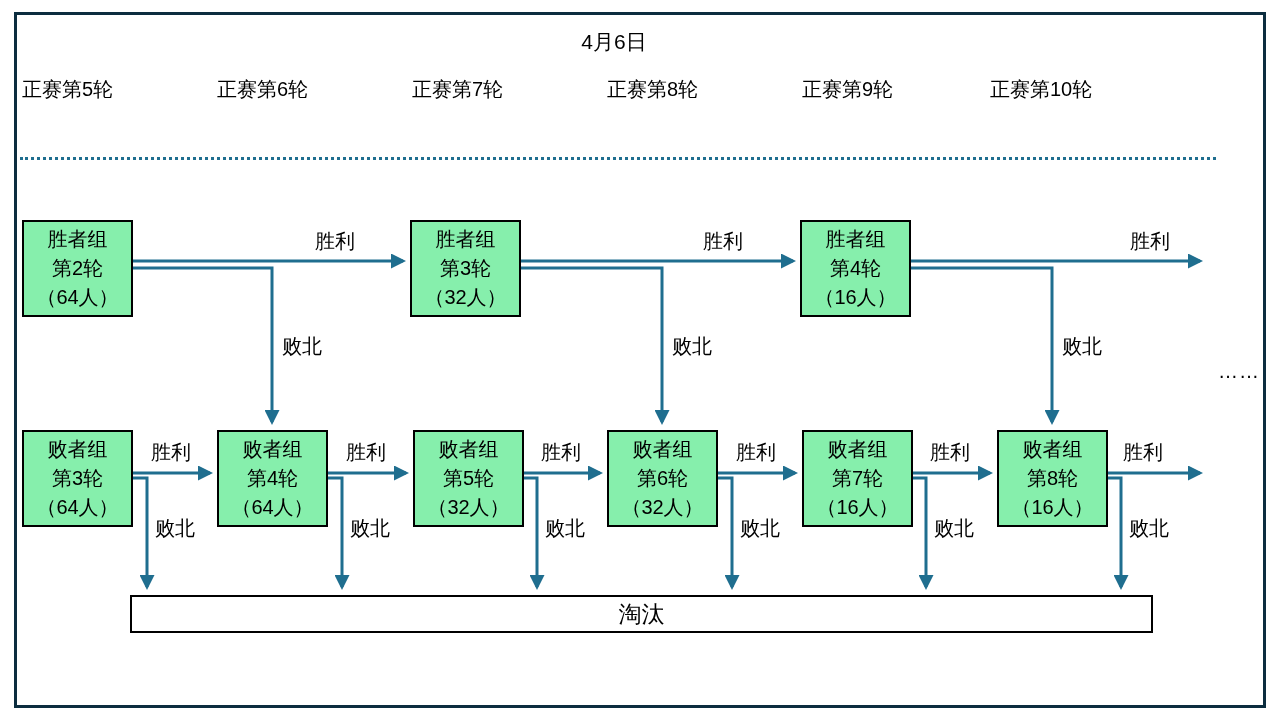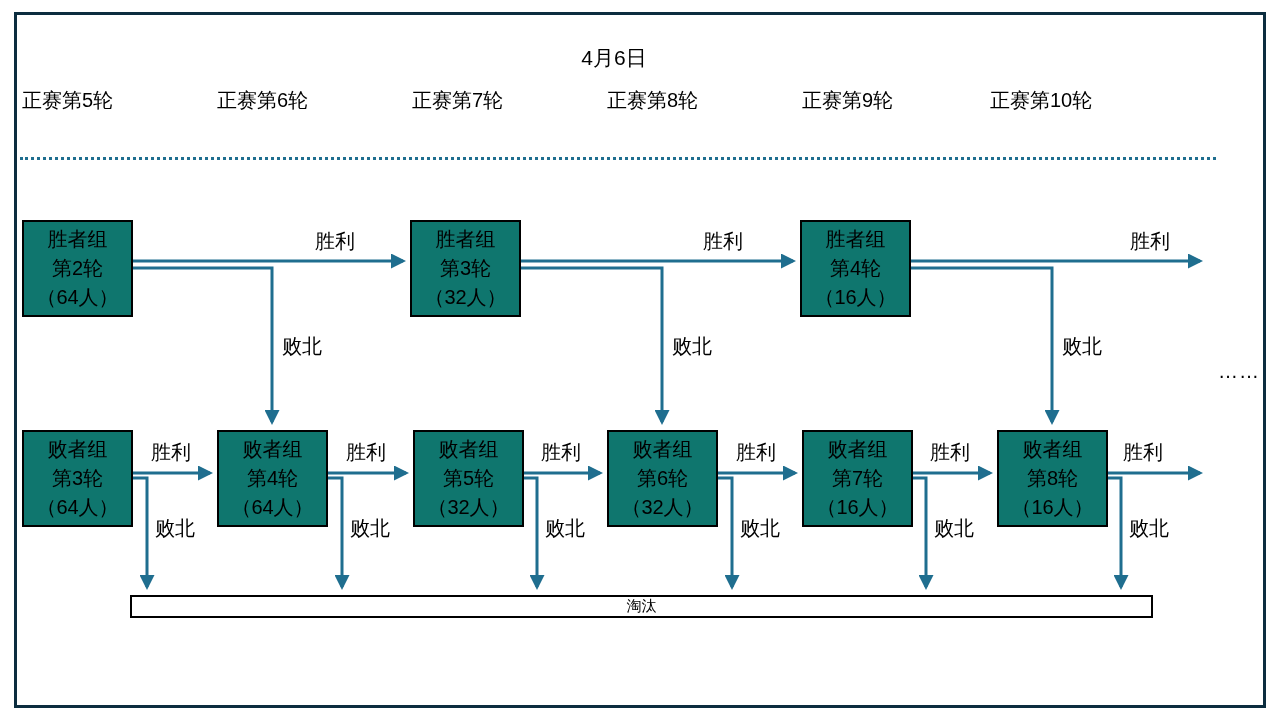--- a/index.html
+++ b/index.html
@@ -1,29 +1,29 @@
 <!DOCTYPE html>
 <html><head>
 <meta charset="utf-8">
 <style>
   html,body{margin:0;padding:0;background:#ffffff;}
   body{width:1280px;height:720px;position:relative;font-family:"Liberation Sans",sans-serif;color:#000;}
   .frame{position:absolute;left:14px;top:12px;width:1252px;height:696px;border:3px solid #0c2d3f;box-sizing:border-box;background:#fff;}
   .abs{position:absolute;}
-  .title{top:28px;left:0;width:1228px;text-align:center;font-size:21px;margin-top:16px;}
-  .round-header{top:87px;font-size:20px;white-space:nowrap;}
+  .title{top:28px;left:0;width:1228px;text-align:center;font-size:21px;}
+  .round-header{top:76px;font-size:20px;white-space:nowrap;}
   .dotline{top:157px;left:20px;width:1196px;height:0;border-top:3px dotted #1f6e8f;}
-  .node{width:111px;height:97px;border:2px solid #000;box-sizing:border-box;background:#0f766e;
+  .node{width:111px;height:97px;border:2px solid #000;box-sizing:border-box;background:#86efac;
         display:flex;align-items:center;justify-content:center;text-align:center;
         font-size:20px;line-height:29px;white-space:pre-line;}
   .winner-node{top:220px;}
   .loser-node{top:430px;text-align:center;}
   .edge-label{font-size:20px;white-space:nowrap;text-align:center;}
-  .elim{left:130px;top:595px;width:1023px;height:23px;border:2px solid #000;box-sizing:border-box;
-        display:flex;align-items:center;justify-content:center;font-size:15px;background:#fff;}
+  .elim{left:130px;top:595px;width:1023px;height:38px;border:2px solid #000;box-sizing:border-box;
+        display:flex;align-items:center;justify-content:center;font-size:23px;background:#fff;}
   .ellipsis{left:1218px;top:360px;font-size:20px;letter-spacing:1px;}
   svg.connectors{position:absolute;left:0;top:0;width:1280px;height:720px;pointer-events:none;}
   svg.connectors path{stroke:#1f6e8f;stroke-width:3;fill:none;}
 </style>
 </head>
 <body>
 
 <div class="frame"></div>
 
 <div class="abs title">4月6日</div>

